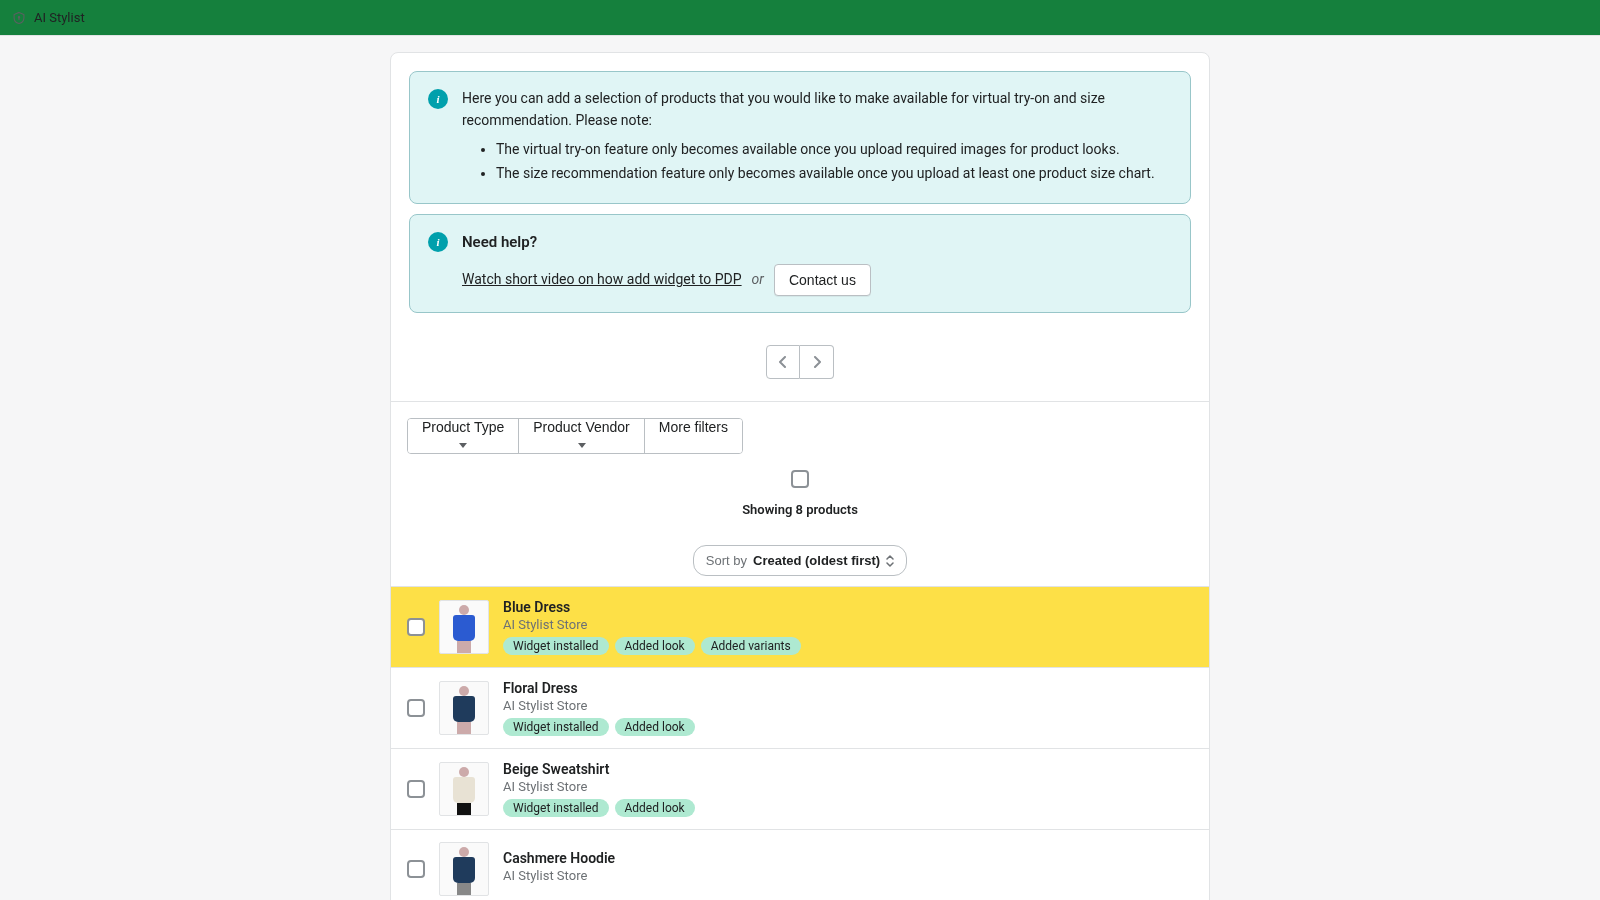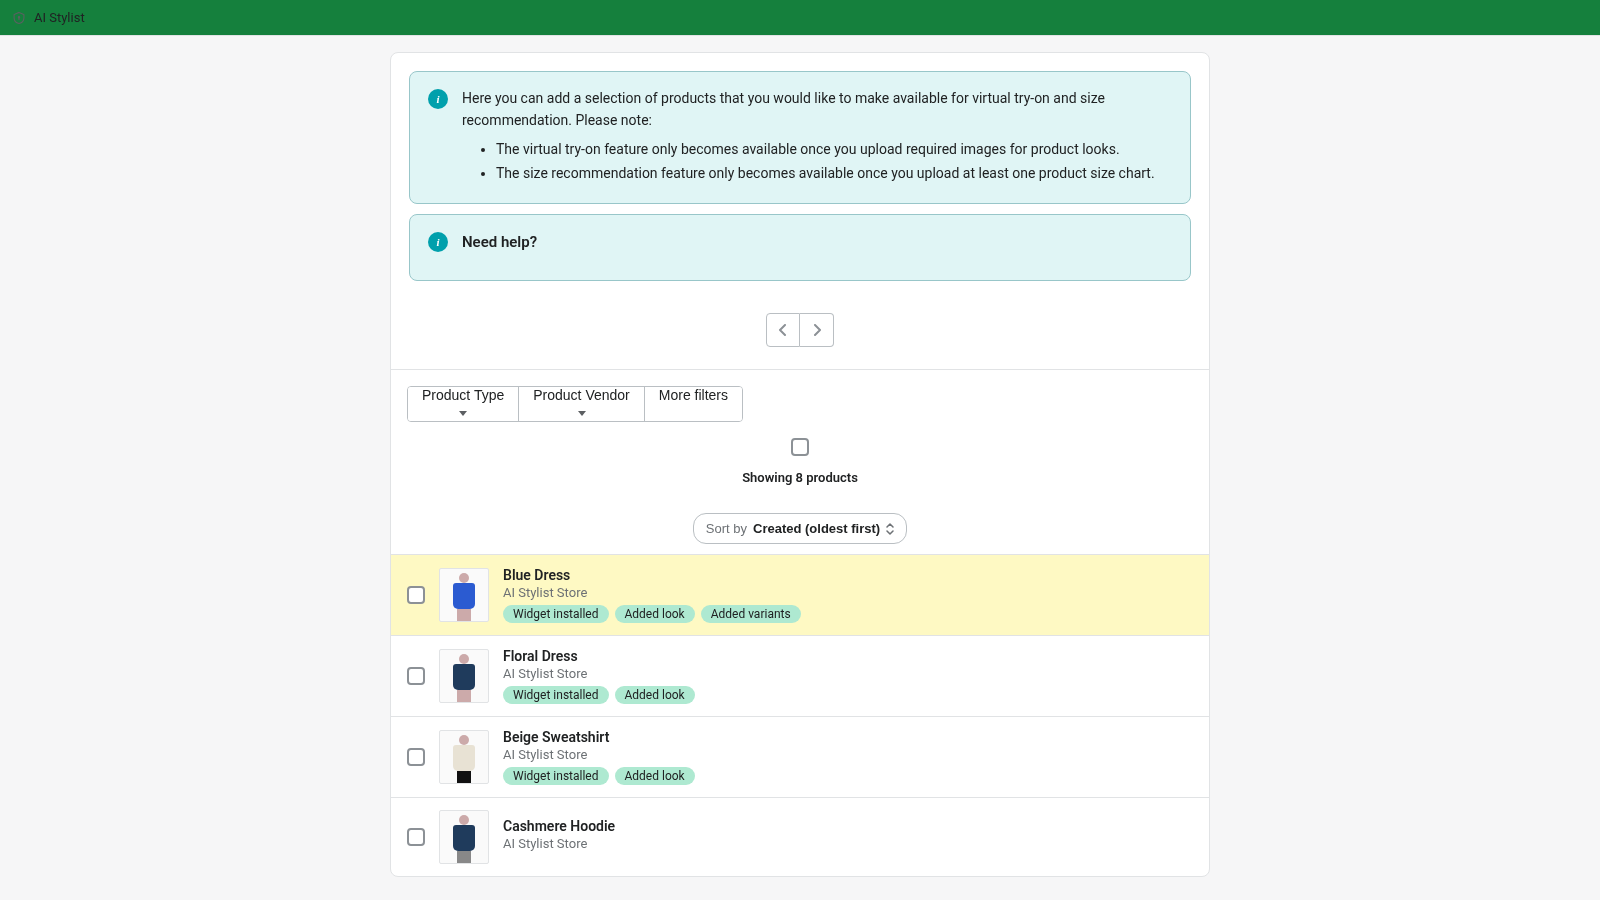--- a/index.html
+++ b/index.html
@@ -252,21 +252,21 @@
       color: #6d7175;
     }
     .product-row {
       display: flex;
       align-items: center;
       padding: 12px 16px;
       gap: 14px;
       border-top: 1px solid #e1e3e5;
     }
     .product-row.highlight {
-      background: #fef9c3;
+      background: #fde047;
     }
     .thumb-wrap {
       width: 50px;
       height: 54px;
       border: 1px solid #e1e3e5;
       border-radius: 2px;
       overflow: hidden;
       background: #fafafa;
       display: flex;
       align-items: flex-end;
@@ -348,20 +348,25 @@
           <li>The virtual try-on feature only becomes available once you upload required images for product looks.</li>
           <li>The size recommendation feature only becomes available once you upload at least one product size chart.</li>
         </ul>
       </div>
     </div>
 
     <div class="banner">
       <span class="info-badge">i</span>
       <div class="banner-body">
         <div class="help-heading">Need help?</div>
+        <div class="help-row">
+          <a href="#">Watch short video on how add widget to PDP</a>
+          <em>or</em>
+          <button class="btn">Contact us</button>
+        </div>
       </div>
     </div>
 
     <div class="pager">
       <button>
         <span>
           <svg width="10" height="12" viewBox="0 0 10 12">
               <path d="M7 1 L2 6 L7 11" fill="none" stroke="#8c9196" stroke-width="2" stroke-linecap="round" stroke-linejoin="round"></path>
             </svg>
         </span>

